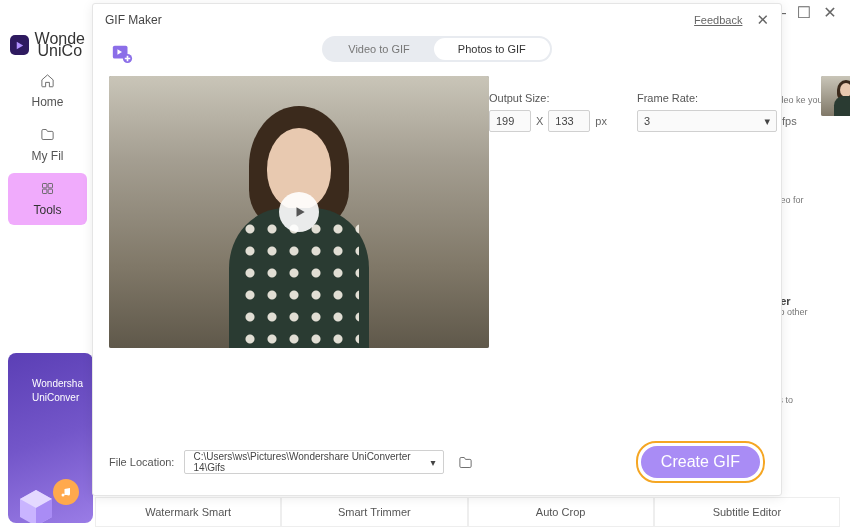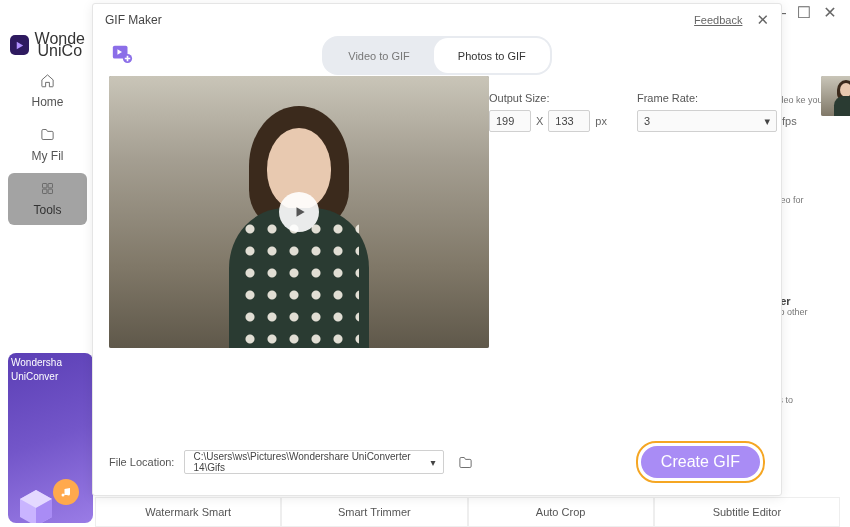--- a/index.html
+++ b/index.html
@@ -15,24 +15,24 @@
     .main-layout { display: flex; height: calc(100% - 25px); }
     
     .sidebar { width: 95px; display: flex; flex-direction: column; padding: 4px 8px; }
     .logo-row { display: flex; align-items: center; gap: 6px; padding: 4px 2px 8px; }
     .logo-mark { width: 20px; height: 20px; border-radius: 5px; background: #2e1a5f; display: flex; align-items: center; justify-content: center; }
     .logo-mark svg { width: 11px; height: 11px; fill: #b191ff; }
     .logo-text { font-size: 16px; line-height: 12px; color: #333; font-weight: 500; text-align: center; }
     
     .nav-item { display: flex; align-items: center; gap: 7px; padding: 8px 7px; border-radius: 6px; margin-bottom: 2px; cursor: pointer; color: #555; flex-direction: column; }
     .nav-item svg { width: 15px; height: 15px; stroke: #666; fill: none; stroke-width: 1.5; }
-    .nav-item.active { background: #a3a3a3; color: #333; }
+    .nav-item.active { background: #f0abfc; color: #333; }
     .nav-item span { font-size: 12px; }
     
-    .promo { margin-top: auto; width: 85px; height: 170px; border-radius: 8px; background: linear-gradient(160deg, #5b3fb5 0%, #7356c9 50%, #9a7ce6 100%); padding: 3px; color: #fff; font-size: 10px; line-height: 14px; font-weight: 500; position: relative; overflow: hidden; }
+    .promo { margin-top: auto; width: 85px; height: 170px; border-radius: 8px; background: linear-gradient(160deg, #5b3fb5 0%, #7356c9 50%, #9a7ce6 100%); padding: 24px; color: #fff; font-size: 10px; line-height: 14px; font-weight: 500; position: relative; overflow: hidden; }
     .promo-circle { position: absolute; bottom: 18px; left: 45px; width: 26px; height: 26px; border-radius: 50%; background: #ffa94d; display: flex; align-items: center; justify-content: center; }
     .promo-circle svg { width: 12px; height: 12px; fill: #fff; }
     .promo-cube { position: absolute; bottom: -5px; left: 8px; width: 40px; height: 40px; }
     
     .content-area { flex: 1; padding: 4px 8px 4px 0; position: relative; }
     
     .bg-tiles { position: absolute; right: 18px; top: 70px; width: 72px; display: flex; flex-direction: column; gap: 60px; font-size: 9px; color: #777; }
     .bg-tile-text { height: 40px; }
     .bg-tile-title { font-weight: 600; color: #444; font-size: 11px; }
     
@@ -43,21 +43,21 @@
     .modal-header { height: 32px; display: flex; align-items: center; justify-content: space-between; padding: 0 12px; }
     .modal-title { font-size: 12px; color: #444; font-weight: 500; }
     .modal-header-right { display: flex; align-items: center; gap: 14px; }
     .feedback-link { font-size: 11px; color: #666; text-decoration: underline; cursor: pointer; }
     .modal-close { font-size: 15px; color: #666; cursor: pointer; }
     
     .modal-body { flex: 1; padding: 0 16px 12px; display: flex; flex-direction: column; }
     .top-row { display: flex; align-items: flex-start; height: 40px; }
     .import-btn { width: 26px; height: 26px; display: flex; align-items: center; justify-content: center; cursor: pointer; margin-top: 4px; }
     .import-btn svg { width: 22px; height: 22px; }
-    .segmented { margin: 0 auto; background: #e8ebf0; border-radius: 16px; display: flex; padding: 2px; height: 39px; }
+    .segmented { margin: 0 auto; background: #e8ebf0; border-radius: 16px; display: flex; padding: 2px; height: 26px; }
     .seg-item { padding: 0 24px; border-radius: 14px; display: flex; align-items: center; font-size: 11px; color: #777; cursor: pointer; }
     .seg-item.active { background: #fff; color: #333; }
     
     .workspace { flex: 1; display: flex; gap: 24px; }
     .preview-col { display: flex; }
     .preview { width: 380px; height: 272px; background: #888; border-radius: 2px; position: relative; overflow: hidden; display: flex; align-items: center; justify-content: center; }
     .preview-bg { position: absolute; inset: 0; background: linear-gradient(180deg, #c9c5b8 0%, #a59f92 30%, #807868 70%, #5f584a 100%); }
     .person { position: absolute; width: 180px; height: 250px; bottom: 0; }
     .person-face { position: absolute; top: 30px; left: 58px; width: 64px; height: 82px; background: #e8c9b0; border-radius: 50% 50% 48% 48%; }
     .person-hair { position: absolute; top: 8px; left: 40px; width: 100px; height: 120px; background: #3b2a1c; border-radius: 50% 50% 30% 30%; }

